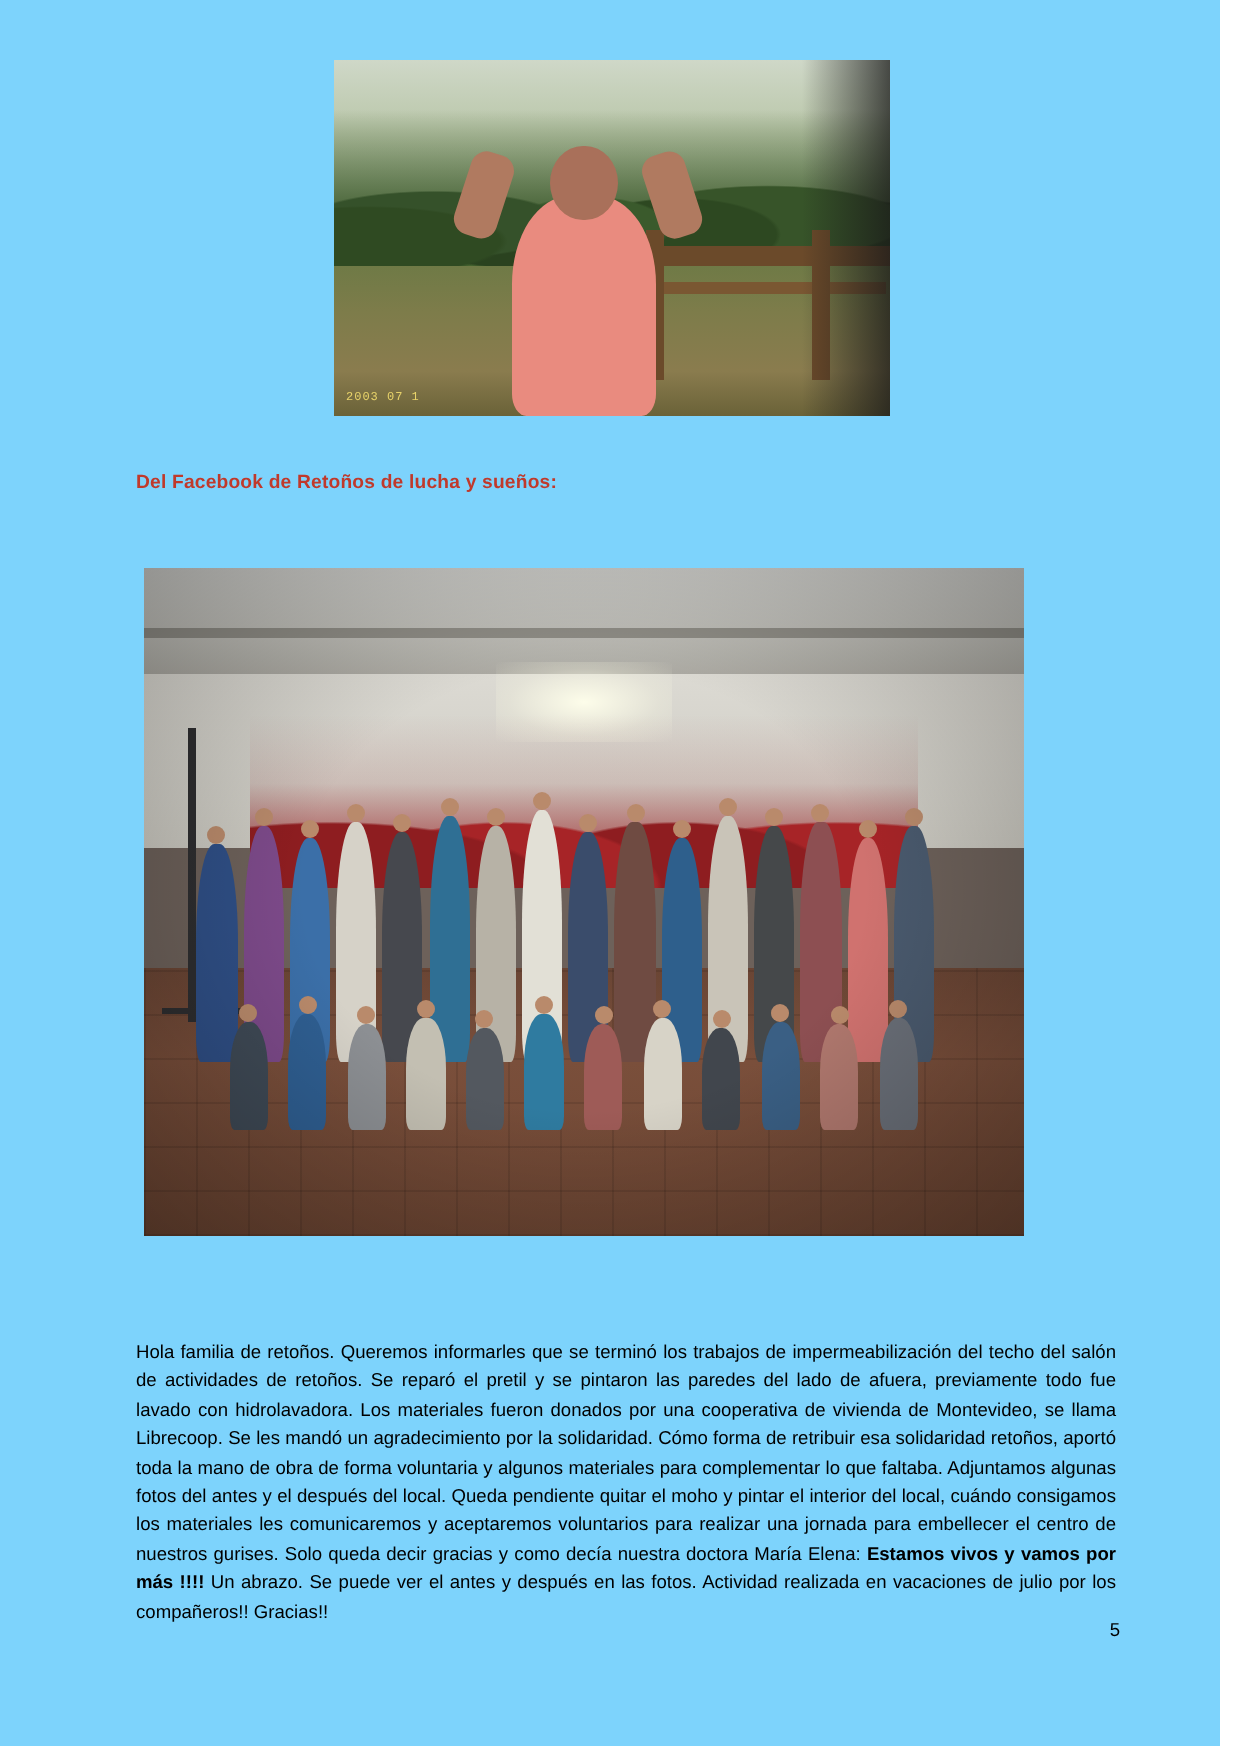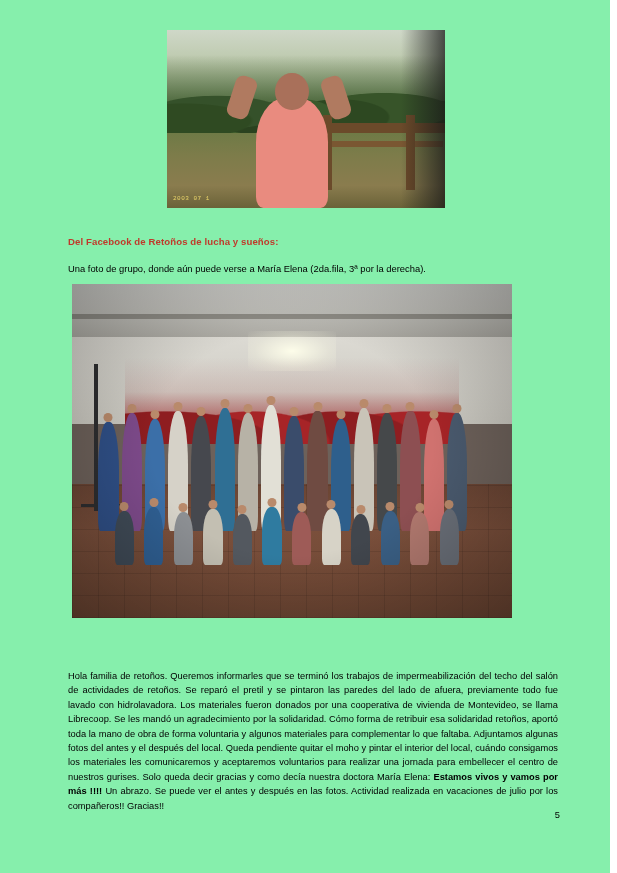--- a/index.html
+++ b/index.html
@@ -12,21 +12,21 @@
     height: 873px;
     font-family: "Liberation Sans", sans-serif;
     color: #000000;
     position: relative;
     overflow: hidden;
   }
   .page {
     position: relative;
     width: 610px;
     height: 873px;
-    background: #86efac;
+    background: #7dd3fc;
     box-sizing: border-box;
     padding: 0;
   }
 
   
   .photo-top {
     position: absolute;
     left: 167px;
     top: 30px;
     width: 278px;
@@ -274,21 +274,20 @@
     <div class="arm left"></div>
     <div class="arm right"></div>
     <div class="child-body"></div>
     <div class="child-head"></div>
     <div class="dark-right"></div>
     <div class="stamp">2003 07 1</div>
   </div>
 
   <div class="heading-red">Del Facebook de Retoños de lucha y sueños:</div>
 
-  <div class="caption-line">Una foto de grupo, donde aún puede verse a María Elena (2da.fila, 3ª por la derecha).</div>
 
   <div class="photo-group">
     <div class="pg-ceiling"></div>
     <div class="pg-beam"></div>
     <div class="pg-wall"></div>
     <div class="pg-light"></div>
     <div class="pg-curtain"></div>
     <div class="pg-floor"></div>
     <div class="pg-standA"></div>
     <div class="pg-standB"></div>

